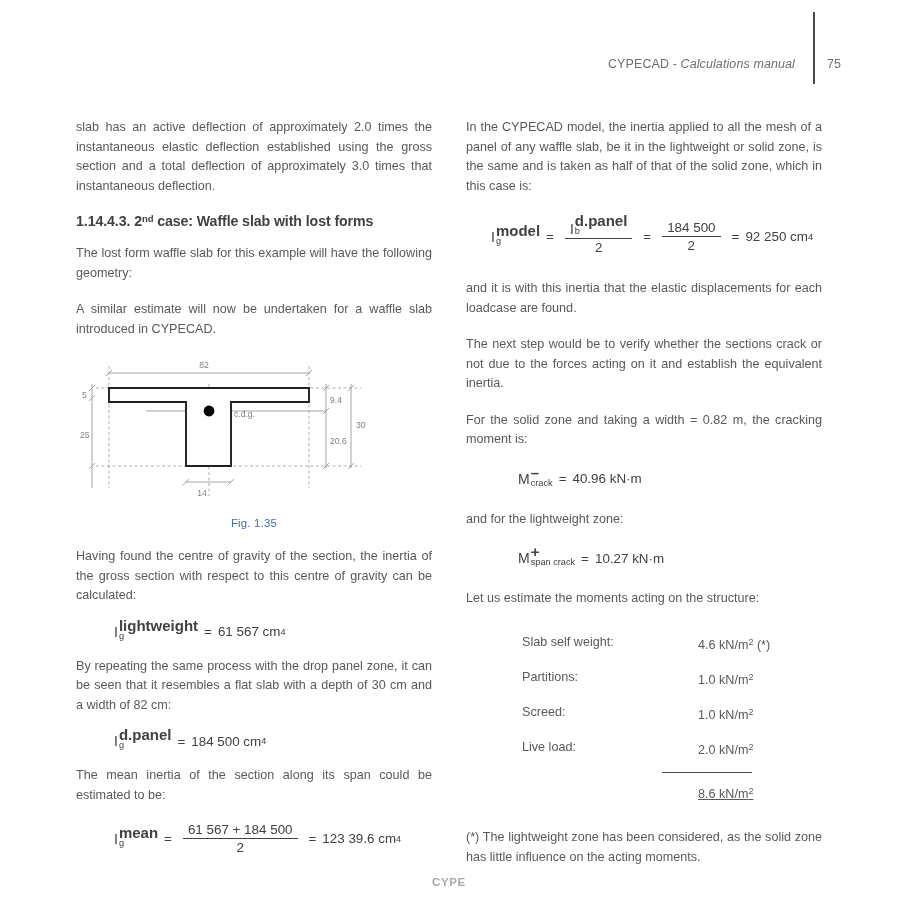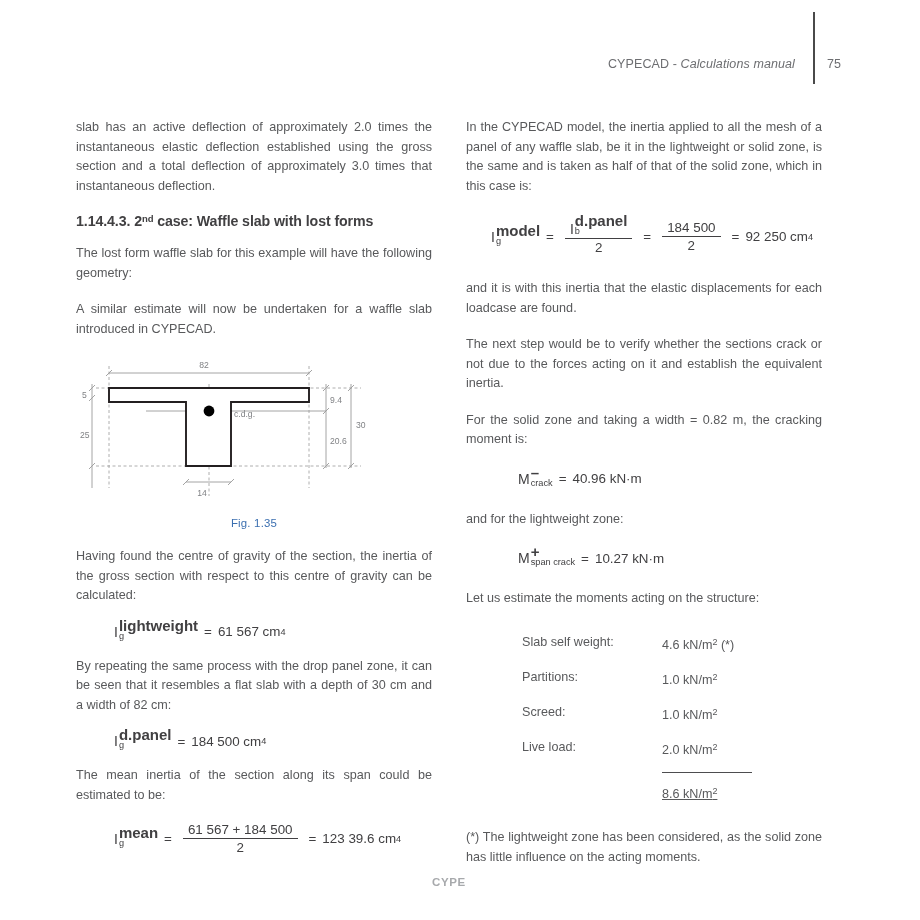--- a/index.html
+++ b/index.html
@@ -167,20 +167,21 @@
   
   .loads {
     margin: 12px 0 6px 0;
     padding-left: 56px;
     font-size: 12.6px;
     color: #58595b;
   }
   .loads-row {
     display: flex;
     line-height: 32px;
+    gap: 36px;
   }
   .loads-label { width: 140px; }
   .loads-value { position: relative; }
   .loads-row.total .loads-value { padding-top: 2px; text-decoration: underline; }
   .loads-rule {
     margin-left: 196px;
     width: 90px;
     height: 1.6px;
     background: #4d4d4f;
   }

